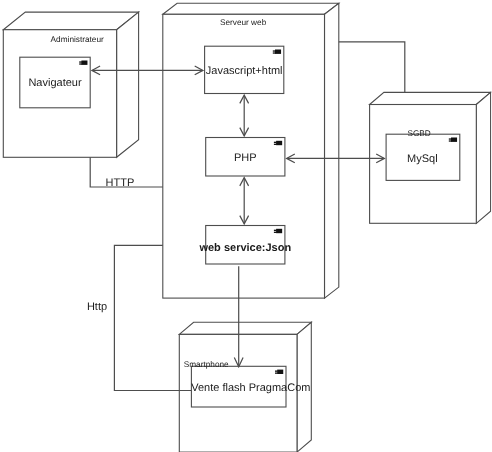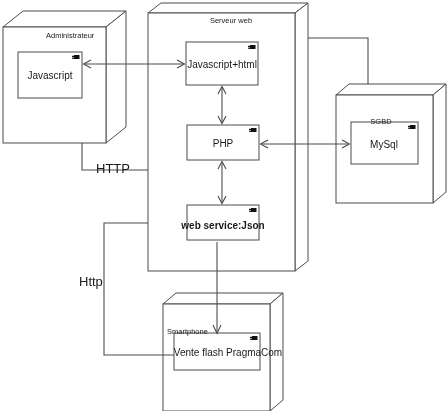--- a/index.html
+++ b/index.html
@@ -30,21 +30,21 @@
     line-height: 1;
   }
   .node-label {
     font-size: 7.5px;
   }
   .comp-label {
     font-size: 10px;
     text-align: center;
   }
   .edge-label {
-    font-size: 13px;
+    font-size: 10px;
   }
   .centered {
     transform: translateX(-50%);
   }
 </style>
 </head>
 <body>
 
 <div id="canvas">
 
@@ -166,23 +166,23 @@
 
     <g>
       <line x1="217" y1="242" x2="217" y2="333" stroke="#4d4d4d" stroke-width="1.1"></line>
       <polyline points="213,325 217,333.5 221,325" fill="none" stroke="#4d4d4d" stroke-width="1.1"></polyline>
     </g>
 
   </svg>
 
   <div class="node-label" style="left:6px; top:32px;margin-left:40px;">Administrateur</div>
 
-  <div class="comp-label centered" style="left:50px; top:71px;">Javascript</div>
-
-  <div class="node-label centered" style="left:231px; top:17px;">Serveur web</div>
+  <div class="comp-label centered" style="left:50px; top:71px;">Navigateur</div>
+
+  <div class="node-label centered" style="left:221px; top:17px;">Serveur web</div>
 
   <div class="comp-label centered" style="left:222px; top:60px;">Javascript+html</div>
 
   <div class="comp-label centered" style="left:223px; top:139px;text-align:center;">PHP</div>
 
   <div class="comp-label centered" style="left:223px; top:221px;font-weight:bold;">web service:Json</div>
 
   <div class="node-label centered" style="left:381px; top:118px;">SGBD</div>
 
   <div class="comp-label centered" style="left:384px; top:140px;text-align:right;">MySql</div>

